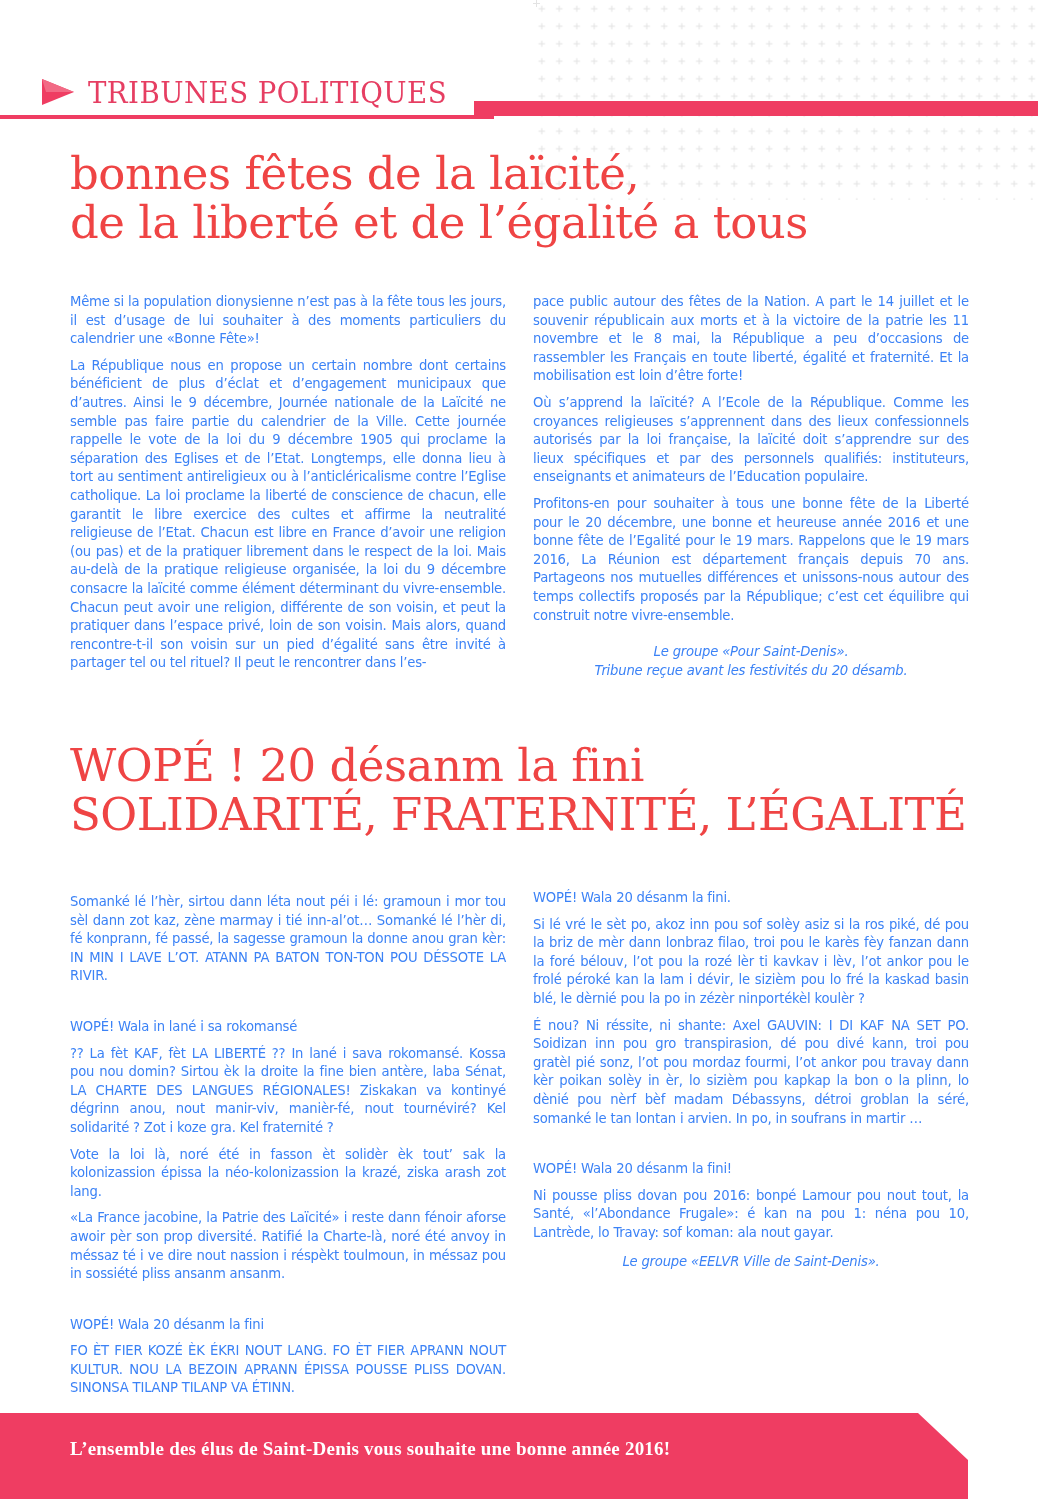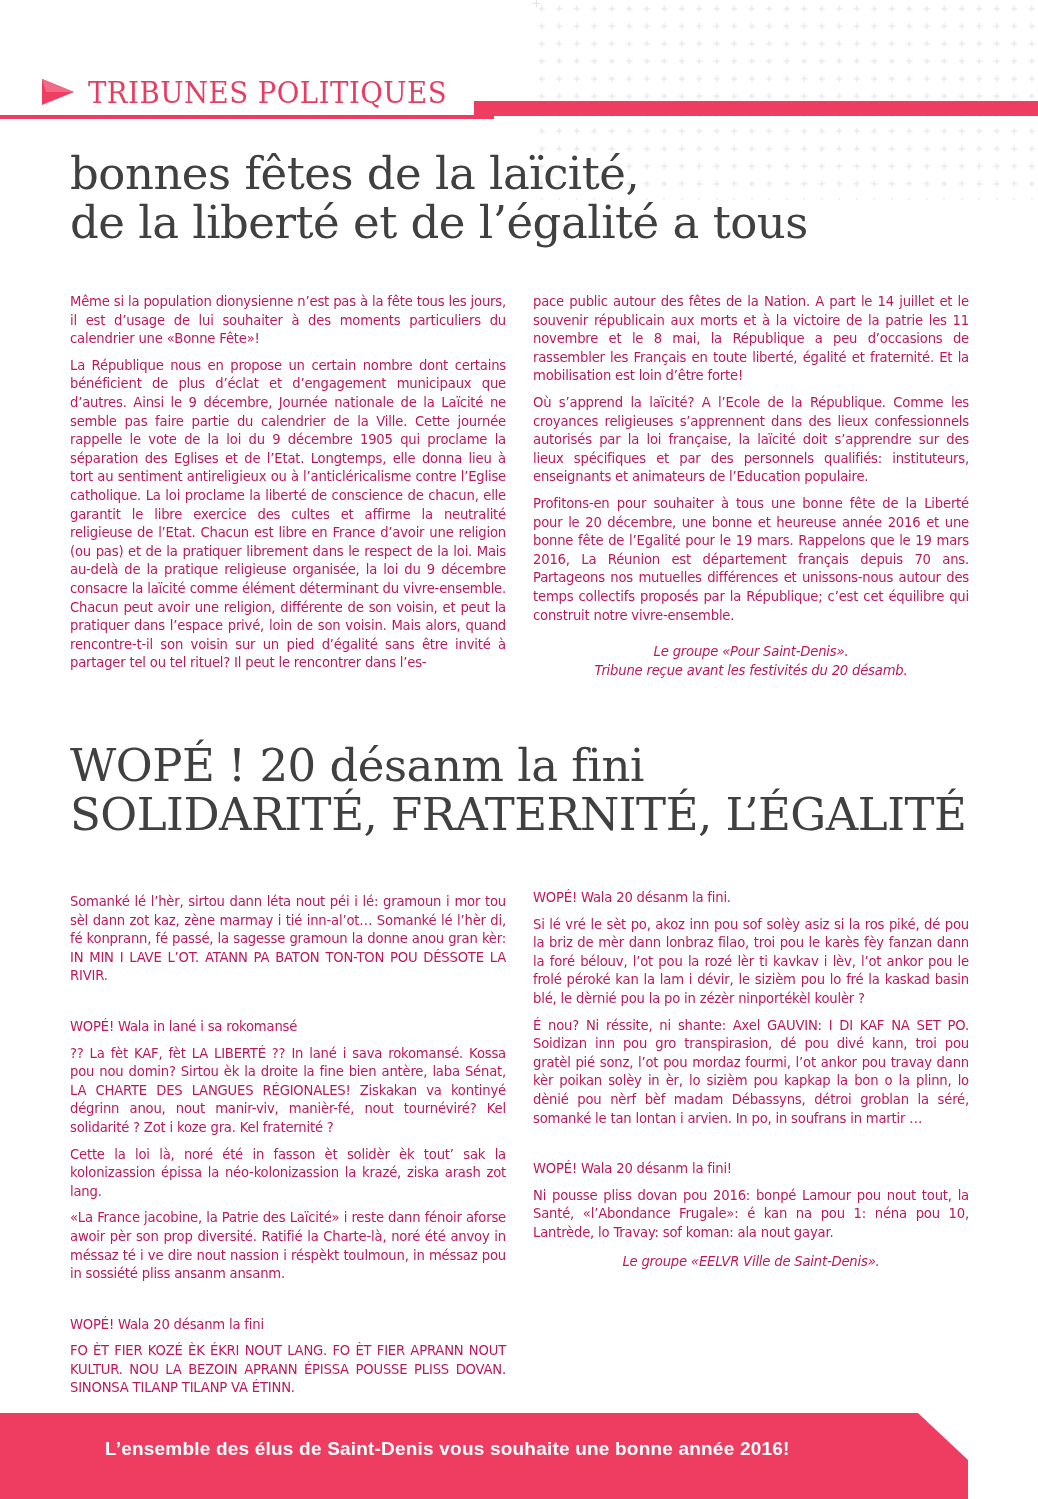--- a/index.html
+++ b/index.html
@@ -20,50 +20,50 @@
   .section-header { position: absolute; left: 40px; top: 72px; height: 40px; display: flex; align-items: center; }
   .arrow-icon { width: 36px; height: 30px; margin-right: 12px; }
   .section-title {
     font-family: "DejaVu Serif", serif; color: #e63e62; font-size: 30px; letter-spacing: 0.5px;
     font-weight: normal; transform: scaleX(0.92); transform-origin: left center; white-space: nowrap;
   }
   .rule-thin { position: absolute; left: 0; top: 115px; width: 494px; height: 4px; background: #ef3d62; }
   .rule-thick { position: absolute; left: 474px; top: 101px; width: 564px; height: 15px; background: #ef3d62; }
 
   .headline {
-    position: absolute; left: 70px; font-family: "DejaVu Serif", serif; color: #404040;
+    position: absolute; left: 70px; font-family: "DejaVu Serif", serif; color: #ef4444;
     font-weight: normal; line-height: 1.08; white-space: nowrap;
   }
   .headline-1 { top: 150px; font-size: 45px; letter-spacing: -0.5px; }
   .headline-2 { top: 742px; font-size: 45px; letter-spacing: -0.5px; }
   .headline span { display: block; }
 
   .col {
     position: absolute; width: 436px; font-family: "DejaVu Sans", sans-serif;
-    font-size: 13.2px; line-height: 18.6px; color: #be185d; text-align: justify;
+    font-size: 13.2px; line-height: 18.6px; color: #3b82f6; text-align: justify;
     letter-spacing: -0.2px;
   }
   .col p { margin-bottom: 8px; hyphens: auto; }
   .col p.gap-top { margin-top: 32px; }
   .col .sig { text-align: center; font-style: italic; margin-bottom: 0; }
   .col .sig-gap { margin-top: 18px; }
 
   .a1-left { left: 70px; top: 293px; }
   .a1-right { left: 533px; top: 293px; }
   .a2-left { left: 70px; top: 893px; }
   .a2-right { left: 533px; top: 889px; }
 
   .banner {
     position: absolute; left: 0; top: 1413px; width: 968px; height: 86px; background: #ef3d62;
     clip-path: polygon(0 0, 918px 0, 968px 47px, 968px 100%, 0 100%);
   }
   .banner-text {
     position: absolute; left: 70px; top: 1438px; width: 840px; color: #ffffff;
-    font-family: Liberation Sans, sans-serif; font-weight: bold; font-size: 19px;
-    letter-spacing: 0.2px; white-space: nowrap; margin-left: 35px;
+    font-family: Liberation Serif, serif; font-weight: bold; font-size: 19px;
+    letter-spacing: 0.2px; white-space: nowrap;
   }
 </style>
 </head>
 <body>
 
 <div class="plus-grid">
   <svg width="505" height="200" xmlns="http://www.w3.org/2000/svg">
     <defs>
       <pattern id="plus" x="0" y="0" width="17.5" height="17.5" patternUnits="userSpaceOnUse">
         <line x1="8.75" y1="5.5" x2="8.75" y2="12" stroke="#e2e2e2" stroke-width="1"></line>
@@ -104,21 +104,21 @@
 
 <h1 class="headline headline-2">
   <span>WOPÉ ! 20 désanm la fini</span>
   <span>SOLIDARITÉ, FRATERNITÉ, L’ÉGALITÉ</span>
 </h1>
 
 <div class="col a2-left">
   <p>Somanké lé l’hèr, sirtou dann léta nout péi i lé: gramoun i mor tou sèl dann zot kaz,  zène marmay i tié inn-al’ot… Somanké lé l’hèr di, fé konprann, fé passé, la sagesse gramoun la donne anou gran kèr: IN MIN I LAVE L’OT. ATANN PA BATON TON-TON POU DÉSSOTE LA RIVIR.</p>
   <p class="gap-top">WOPÉ! Wala in lané i sa rokomansé</p>
   <p>?? La fèt KAF, fèt LA LIBERTÉ ?? In lané i sava rokomansé. Kossa pou nou domin? Sirtou èk la droite la fine bien antère, laba Sénat, LA CHARTE DES LANGUES RÉGIONALES! Ziskakan va kontinyé dégrinn anou, nout manir-viv, manièr-fé, nout tournéviré? Kel solidarité ? Zot i koze gra. Kel fraternité ?</p>
-  <p>Cette la loi là, noré été in fasson èt solidèr èk tout’ sak la kolonizassion épissa la néo-kolonizassion la krazé, ziska arash zot lang.</p>
+  <p>Vote la loi là, noré été in fasson èt solidèr èk tout’ sak la kolonizassion épissa la néo-kolonizassion la krazé, ziska arash zot lang.</p>
   <p>«La France jacobine, la Patrie des Laïcité» i reste dann fénoir aforse awoir pèr son prop diversité. Ratifié la Charte-là, noré été anvoy in méssaz té i ve dire nout nassion i réspèkt toulmoun, in méssaz pou in sossiété pliss ansanm ansanm.</p>
   <p class="gap-top">WOPÉ! Wala 20 désanm la fini</p>
   <p>FO ÈT FIER KOZÉ ÈK ÉKRI NOUT LANG. FO ÈT FIER APRANN NOUT KULTUR. NOU LA BEZOIN APRANN ÉPISSA POUSSE PLISS DOVAN. SINONSA TILANP  TILANP VA ÉTINN.</p>
 </div>
 
 <div class="col a2-right">
   <p>WOPÉ! Wala 20 désanm la fini.</p>
   <p>Si lé vré le sèt po, akoz inn pou sof solèy asiz si la ros piké, dé pou la briz de mèr dann lonbraz filao, troi pou le karès fèy fanzan dann la foré bélouv, l’ot pou la rozé lèr ti kavkav i lèv, l’ot ankor pou le frolé péroké kan la lam i dévir, le sizièm pou lo fré la kaskad basin blé, le dèrnié pou la po in zézèr ninportékèl koulèr ?</p>
   <p>É nou? Ni réssite, ni shante: Axel GAUVIN: I DI KAF NA SET PO. Soidizan inn pou gro transpirasion, dé pou divé kann, troi pou gratèl pié sonz, l’ot pou mordaz fourmi, l’ot ankor pou travay dann kèr poikan solèy in èr, lo sizièm pou kapkap la bon o la plinn, lo dènié pou nèrf bèf madam Débassyns, détroi groblan la séré, somanké le tan lontan i arvien. In po, in soufrans in martir …</p>
   <p class="gap-top">WOPÉ! Wala 20 désanm la fini!</p>

